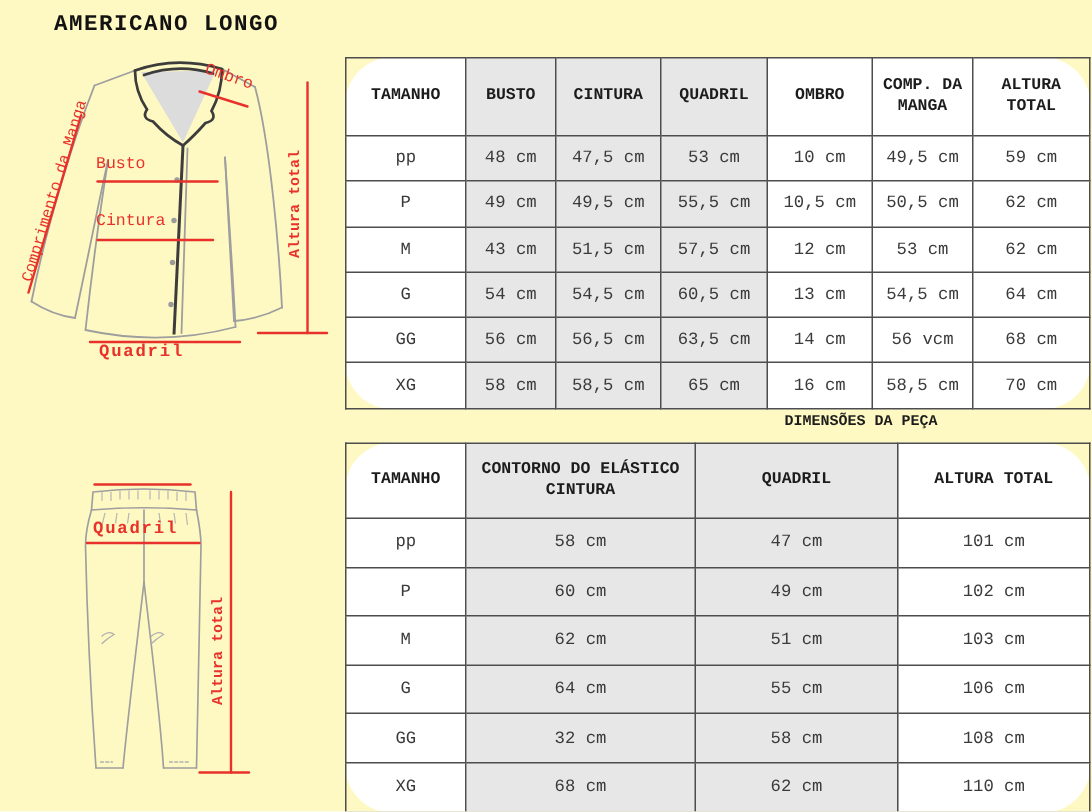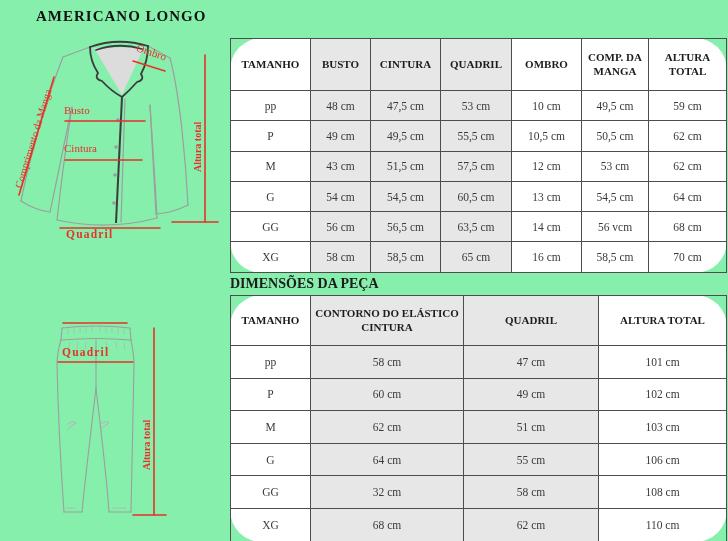--- a/index.html
+++ b/index.html
@@ -1,19 +1,19 @@
 <!DOCTYPE html>
 <html><head>
 <meta charset="utf-8">
 <style>
   * { margin:0; padding:0; box-sizing:border-box; }
   html,body { background:#fff; }
   #page {
-    position:relative; width:728px; height:541px; background:#86efac;
-    font-family:Liberation Serif, serif; overflow:hidden;
+    position:relative; width:728px; height:541px; background:#fef9c3;
+    font-family:Liberation Mono, monospace; overflow:hidden;
   }
   .page-title {
     position:absolute; left:36px; top:8px;
     font-size:15px; font-weight:bold; letter-spacing:1px; color:#121212;
   }
   
   table { border-collapse:collapse; table-layout:fixed; position:absolute; background:#fff;border-radius:32px; }
   th, td { border:1px solid #4d4d4d; text-align:center; vertical-align:middle; padding:2px 3px; }
   th { font-size:11px; font-weight:bold; color:#1c1c1c; line-height:1.25; }
   td { font-size:11.5px; color:#3a3a3a; }
@@ -28,22 +28,22 @@
   #table1 th:nth-child(3), #table1 td:nth-child(3),
   #table1 th:nth-child(4), #table1 td:nth-child(4) { background:#e7e7e7; }
   #table2 { left:230px; top:295px; width:496px; }
   #table2 thead tr { height:50px; }
   #table2 tbody tr { height:32.6px; }
   #table2 th:nth-child(1){ width:80px; } #table2 th:nth-child(2){ width:153px;margin-top:16px; }
   #table2 th:nth-child(3){ width:135px; } #table2 th:nth-child(4){ width:128px; }
   #table2 th:nth-child(2), #table2 td:nth-child(2),
   #table2 th:nth-child(3), #table2 td:nth-child(3) { background:#e7e7e7; }
   .section-title {
-    position:absolute; left:230px; top:276px; width:395px; text-align:left;
-    font-size:14px; font-weight:bold; color:#1c1c1c;
+    position:absolute; left:230px; top:276px; width:395px; text-align:right;
+    font-size:10px; font-weight:bold; color:#1c1c1c;
   }
   
   svg { position:absolute; }
   #shirt-svg { left:10px; top:33px; }
   #pants-svg { left:30px; top:318px; }
   .ann { position:absolute; color:#e8312a; font-size:11px; white-space:nowrap; }
   .ann-small { font-size:10.5px; }
   .ann-vert { transform:rotate(-90deg); transform-origin:0 0; font-size:10px; font-weight:bold; }
   .ann-strong { font-size:11.5px; font-weight:bold; letter-spacing:1.2px; }
   #ombro-label { left:136px; top:46px; transform:rotate(19deg); }

